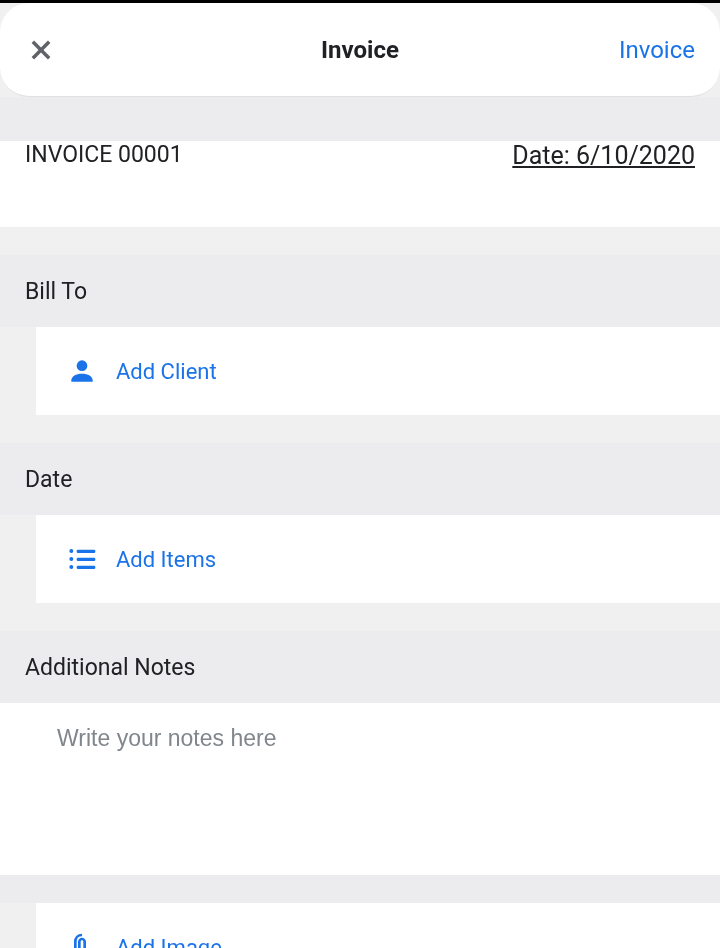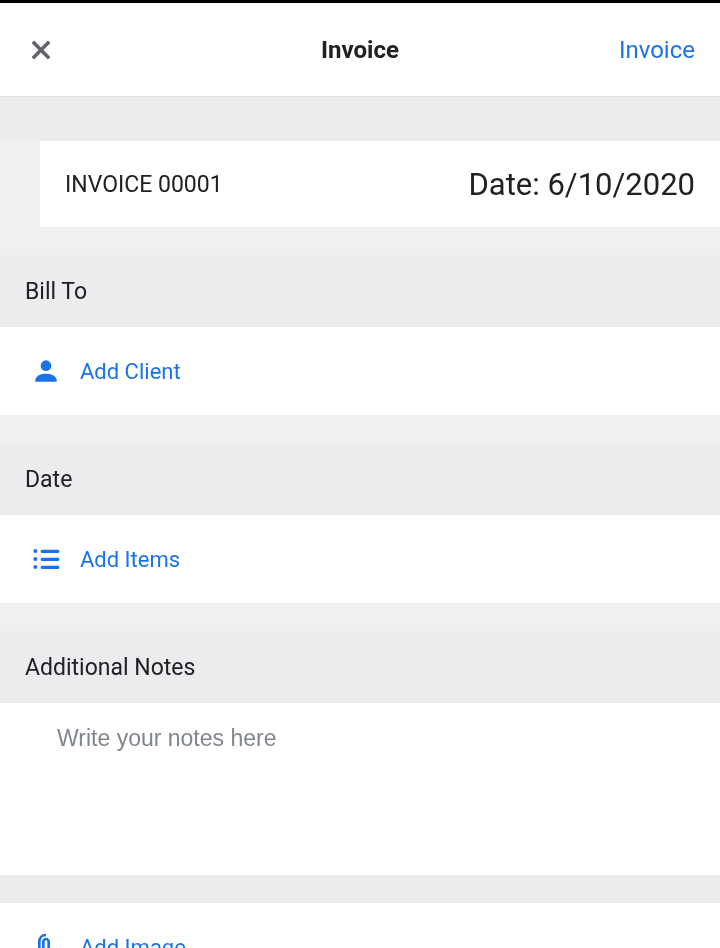--- a/index.html
+++ b/index.html
@@ -20,20 +20,21 @@
       background: #000;
     }
     .header {
       background: #fff;
       display: flex;
       align-items: center;
       justify-content: space-between;
       padding: 0 25px;
       height: 94px;
       border-bottom: 1px solid #e0e0e0;
+      border-radius: 29px;
     }
     .close-icon {
       width: 32px;
       height: 32px;
       color: #5f6368;
       cursor: pointer;
       display: flex;
       align-items: center;
       justify-content: center;
     }
@@ -55,52 +56,53 @@
       cursor: pointer;
     }
     .spacer {
       height: 44px;
       background: #ececee;
     }
     .invoice-info {
       background: #fff;
       display: flex;
       justify-content: space-between;
-      align-items: center;
+      align-items: flex-start;
       padding: 0 25px;
       height: 86px;
-      margin-left: 40px;
     }
     .invoice-number {
       font-size: 23px;
       color: #202124;
     }
     .invoice-date {
-      font-size: 31px;
-      color: #202124;
+      font-size: 25px;
+      color: #202124;
+      text-decoration: underline;
     }
     .section-header {
       background: #ececee;
       padding: 0 25px;
       height: 72px;
       display: flex;
       align-items: center;
       margin-top: 28px;
     }
     .section-header-text {
       font-size: 23px;
       color: #202124;
     }
     .action-row {
       background: #fff;
       display: flex;
       align-items: center;
       padding: 0 28px;
       height: 88px;
       cursor: pointer;
+      margin-left: 36px;
     }
     .action-icon {
       width: 36px;
       height: 36px;
       color: #1a73e8;
       display: flex;
       align-items: center;
       justify-content: center;
       margin-right: 16px;
     }

